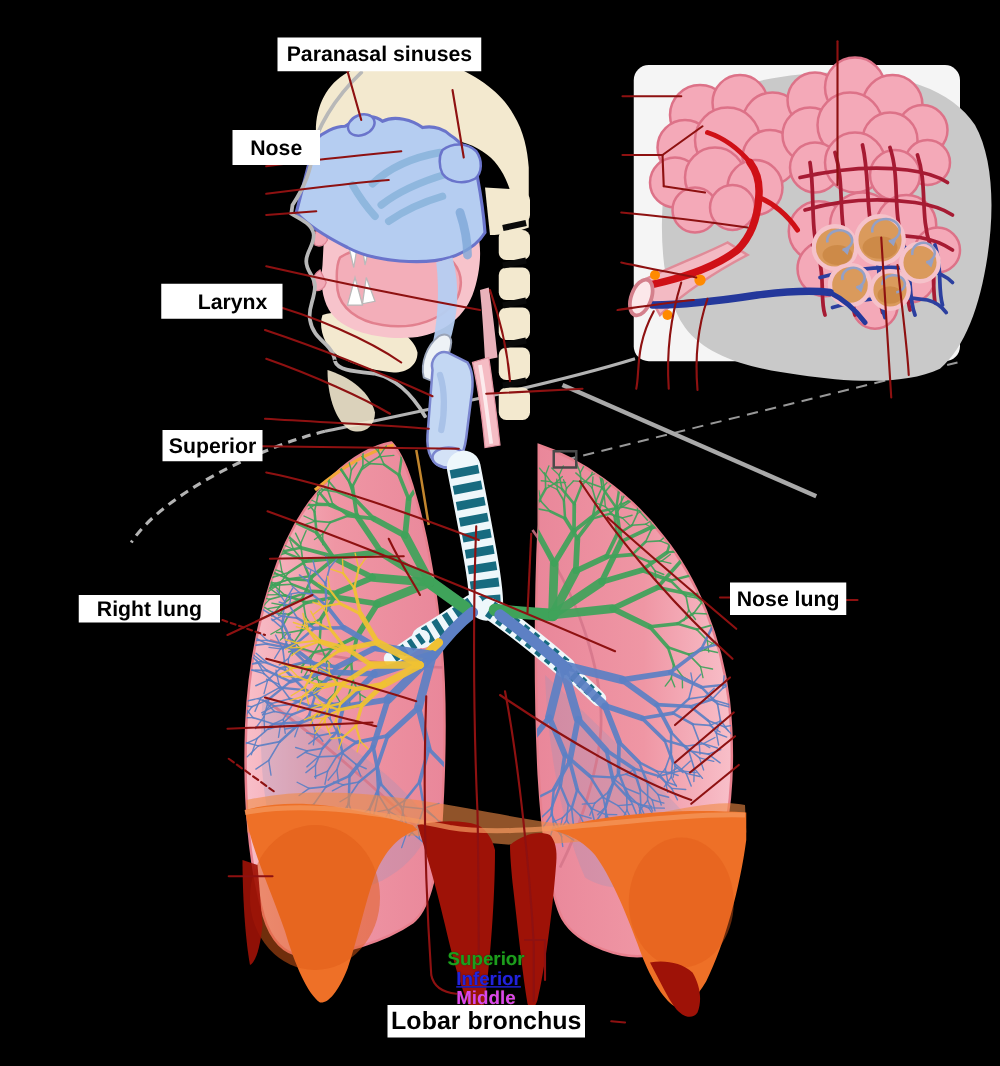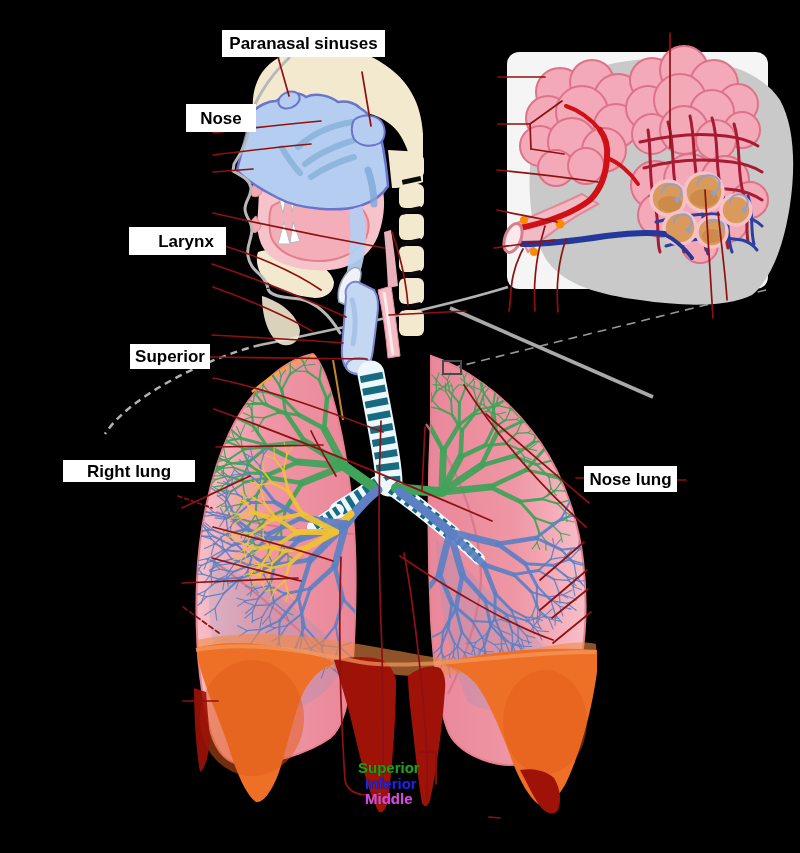--- a/index.html
+++ b/index.html
@@ -4,21 +4,21 @@
 <style>
   html,body{margin:0;padding:0;background:#000;}
   .stage{position:relative;width:800px;height:853px;background:#000;overflow:hidden;
          font-family:"Liberation Sans", sans-serif;}
   .stage svg{position:absolute;left:0;top:0;}
   .lbl{position:absolute;display:flex;align-items:center;justify-content:center;
        background:#fff;color:#000;font-weight:bold;font-size:17px;line-height:1;
        white-space:nowrap;}
   .lbl.plain{background:transparent;font-size:15px;}
   .sup{color:#1d9e1d;text-shadow:0 0 1px #064006;}
-  .inf{color:#2323dd;text-shadow:0 0 1px #000a50;}
+  .inf{color:#2323dd;text-shadow:0 0 1px #000a50;text-decoration:underline;}
   .mid{color:#d946ef;text-shadow:0 0 1px #5c4503;}
   .lobar{font-size:20px;}
 </style>
 </head>
 <body>
 
 <div class="stage">
 
 <svg width="800" height="853" viewBox="0 0 800 853">
   <defs>
@@ -1451,29 +1451,32 @@
     </div>
 <div class="lbl" style="left:142px;top:104px;width:70px;height:28px;margin-left:44px;">
       <span>Nose</span>
     </div>
 <div class="lbl" style="left:129px;top:227px;width:80px;height:28px;padding-left:17px;">
       <span>Larynx</span>
     </div>
 <div class="lbl" style="left:130px;top:344px;width:80px;height:25px;">
       <span>Superior</span>
     </div>
-<div class="lbl" style="left:63px;top:460px;width:132px;height:22px;">
+<div class="lbl" style="left:63px;top:476px;width:113px;height:22px;">
       <span>Right lung</span>
     </div>
 <div class="lbl" style="left:584px;top:466px;width:93px;height:26px;">
       <span>Nose lung</span>
     </div>
 <div class="lbl plain sup" style="left:358px;top:760px;align-items:flex-end;">
       <span>Superior</span>
     </div>
 <div class="lbl plain inf" style="left:365px;top:776px;">
       <span>Inferior</span>
     </div>
 <div class="lbl plain mid" style="left:365px;top:791px;">
       <span>Middle</span>
     </div>
+<div class="lbl lobar" style="left:310px;top:804px;width:158px;height:26px;">
+      <span>Lobar bronchus</span>
+    </div>
 
 </div>
 
 </body></html>

